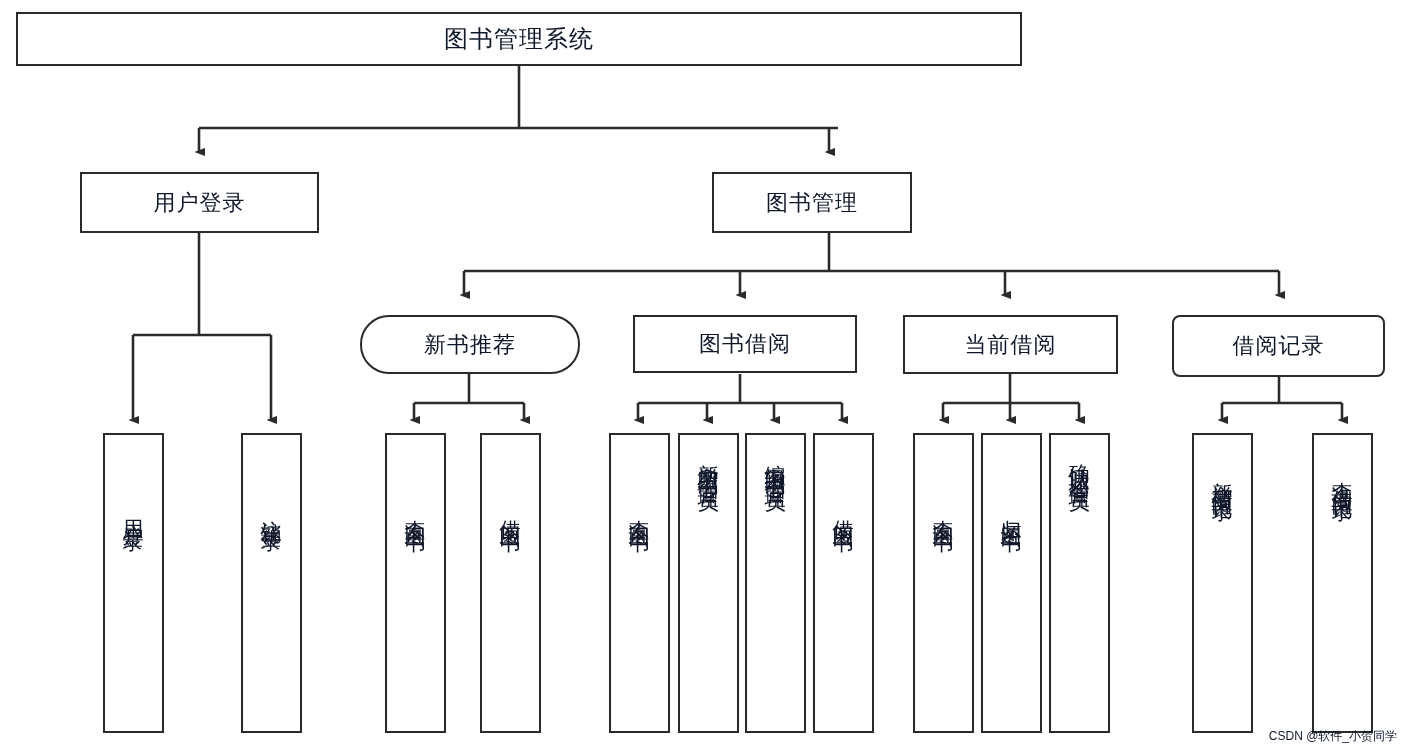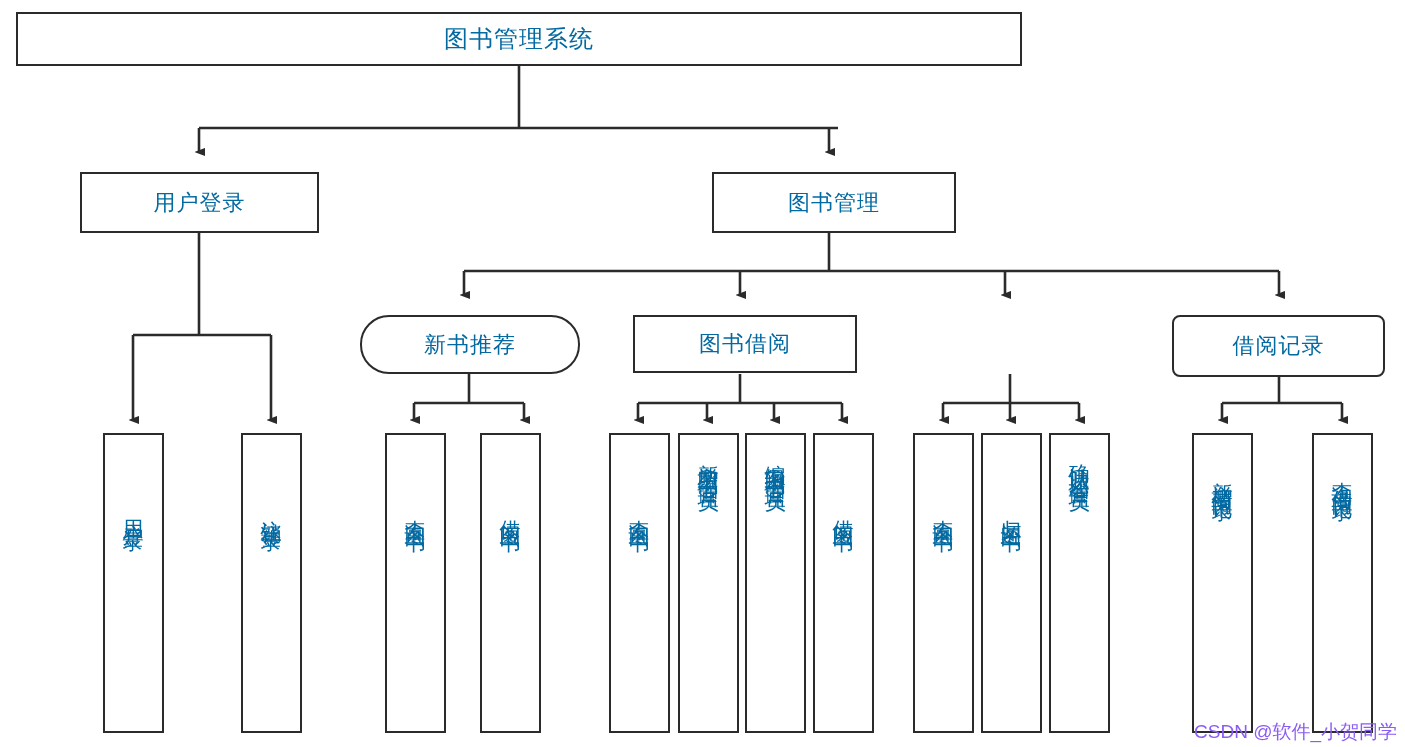--- a/index.html
+++ b/index.html
@@ -18,21 +18,21 @@
     overflow: hidden;
   }
   .node {
     position: absolute;
     box-sizing: border-box;
     border: 2.5px solid #2b2b2b;
     background: #ffffff;
     display: flex;
     align-items: center;
     justify-content: center;
-    color: #0369a1;
+    color: #0f172a;
   }
   .node.h {
     font-size: 22px;
     letter-spacing: 1px;
   }
   .node.v {
     font-size: 21px;
     padding-top: 8px;
     padding-bottom: 8px;
     align-items: flex-start;
@@ -59,22 +59,22 @@
     left: 0;
     top: 0;
     width: 1405px;
     height: 747px;
     pointer-events: none;
   }
   .wm {
     position: absolute;
     right: 8px;
     bottom: 2px;
-    font-size: 19px;
-    color: #8b5cf6;
+    font-size: 12px;
+    color: #0f172a;
     white-space: nowrap;
   }
 </style>
 </head>
 <body>
 
 <div id="canvas">
 
   <svg id="links" viewBox="0 0 1405 747">
     <defs>
@@ -123,26 +123,27 @@
       <path d="M1222,403 L1342,403"></path>
       <path d="M1222,403 L1222,420" marker-end="url(#arw)"></path>
       <path d="M1342,403 L1342,420" marker-end="url(#arw)"></path>
     </g>
   </svg>
 
   <div class="node h" id="title-node" style="left:16px; top:12px; width:1006px; height:54px;">图书管理系统</div>
 
   <div class="node h" style="left:80px; top:172px; width:239px; height:61px;">用户登录</div>
 
-  <div class="node h" style="left:712px; top:172px; width:244px; height:61px;">图书管理</div>
+  <div class="node h" style="left:712px; top:172px; width:200px; height:61px;">图书管理</div>
 
   <div class="node h" style="left:360px; top:315px; width:220px; height:59px;border-radius:29px;">新书推荐</div>
 
   <div class="node h" style="left:633px; top:315px; width:224px; height:58px;">图书借阅</div>
 
+  <div class="node h" style="left:903px; top:315px; width:215px; height:59px;">当前借阅</div>
 
   <div class="node h" style="left:1172px; top:315px; width:213px; height:62px;border-radius:8px;">借阅记录</div>
 
   <div class="node v mid" style="left:103px; top:433px; width:61px; height:300px;">
     <span class="vtext">用户登录</span>
   </div>
 
   <div class="node v mid" style="left:241px; top:433px; width:61px; height:300px;">
     <span class="vtext">注销登录</span>
   </div>

